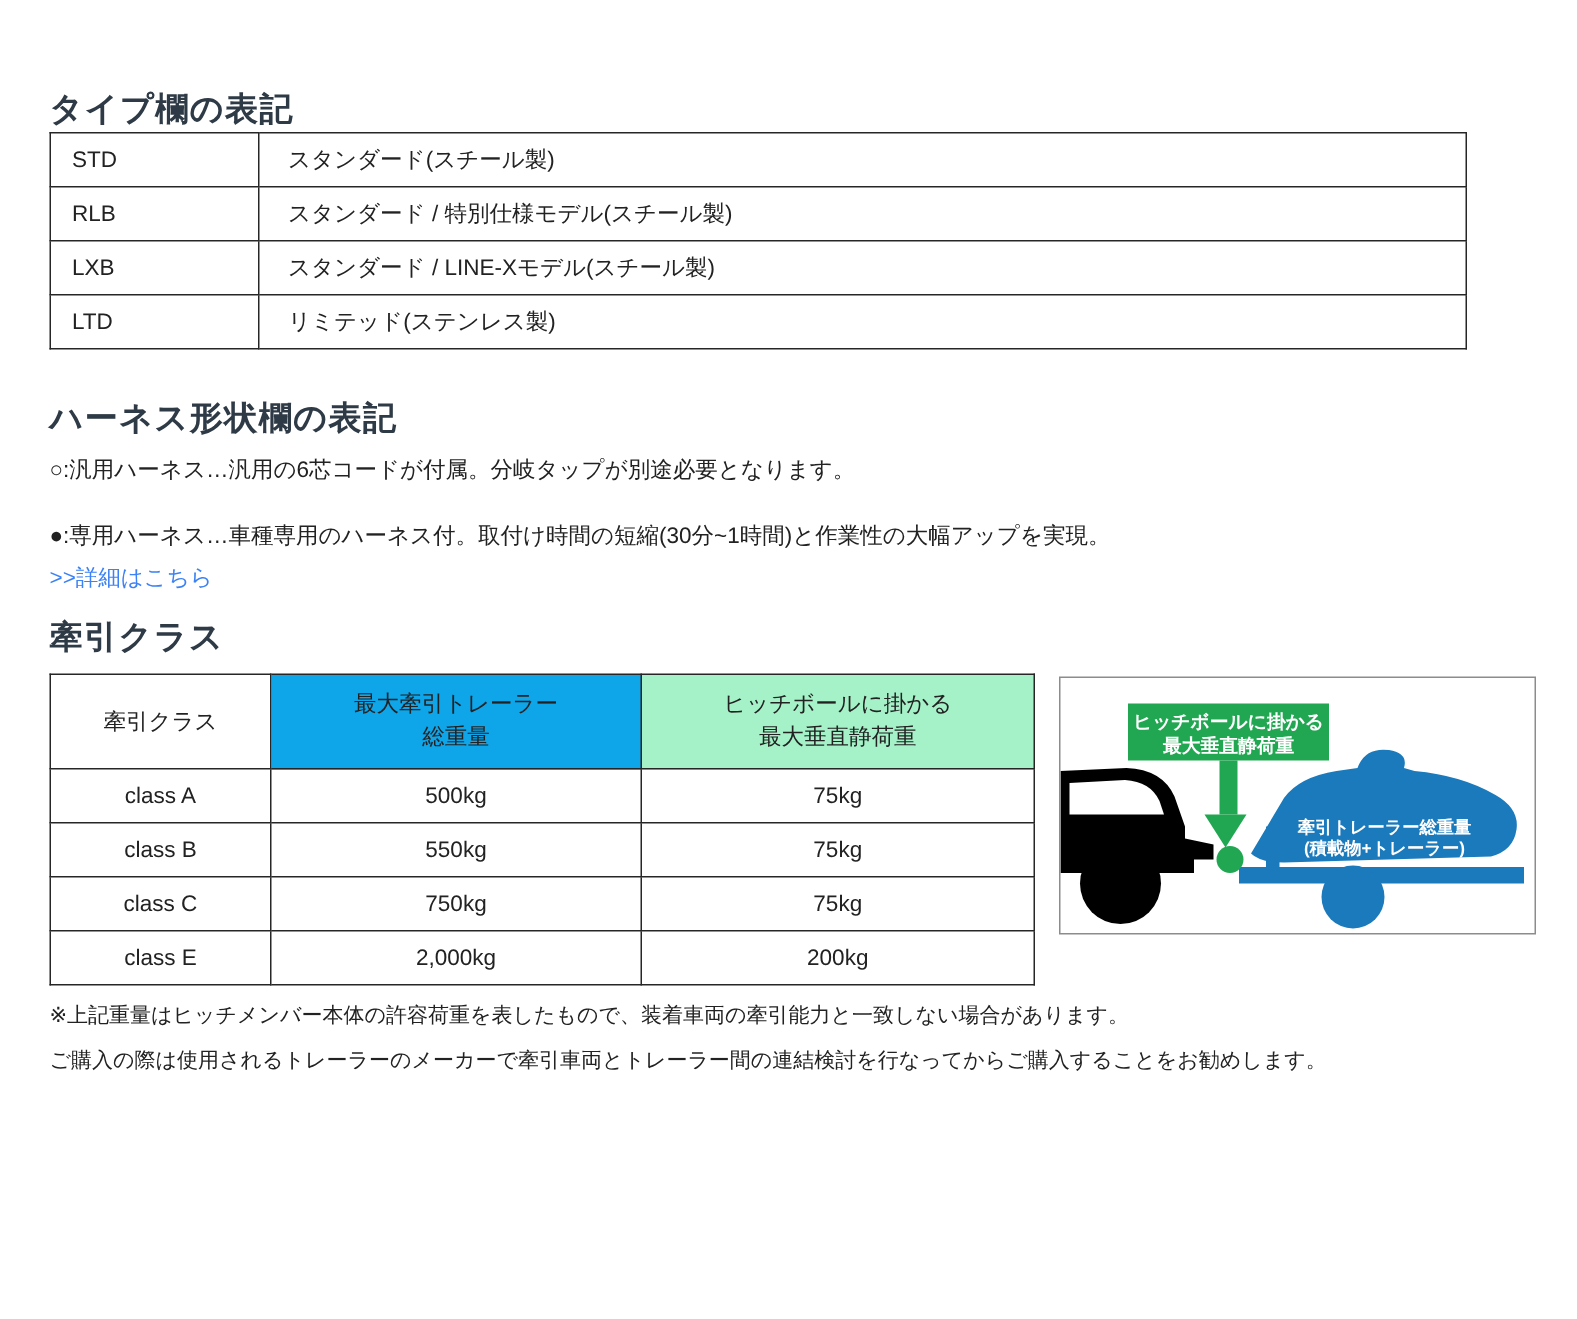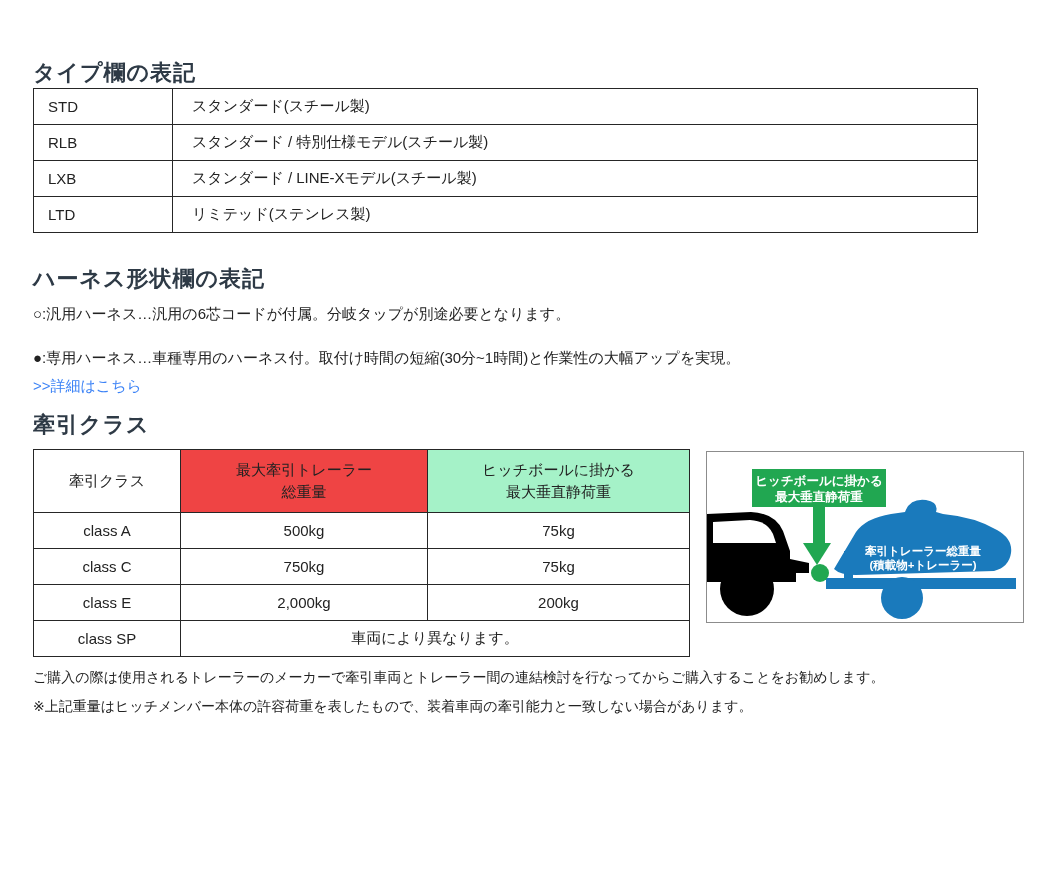--- a/index.html
+++ b/index.html
@@ -102,47 +102,48 @@
 
     <table class="tow-table">
       <colgroup>
           <col class="c1">
           <col class="c2">
           <col class="c3">
         </colgroup>
       <tbody>
         <tr class="hdr">
           <td>牽引クラス</td>
-          <td style="background-color: #ef4444;">
+          <td style="background-color: #0ea5e9;">
             <span class="hline">最大牽引トレーラー</span>
             <span class="hline">総重量</span>
           </td>
           <td style="background-color: rgb(165, 242, 200);">
             <span class="hline">ヒッチボールに掛かる</span>
             <span class="hline">最大垂直静荷重</span>
           </td>
         </tr>
         <tr>
           <td>class A</td>
           <td>500kg</td>
           <td>75kg</td>
         </tr>
         <tr>
+          <td>class B</td>
+          <td>550kg</td>
+          <td>75kg</td>
+        </tr>
+        <tr>
           <td>class C</td>
           <td>750kg</td>
           <td>75kg</td>
         </tr>
         <tr>
           <td>class E</td>
           <td>2,000kg</td>
           <td>200kg</td>
-        </tr>
-        <tr>
-          <td>class SP</td>
-          <td colspan="2">車両により異なります。</td>
         </tr>
       </tbody>
     </table>
 
     <div class="illus-wrap">
       <svg width="316" height="170" viewBox="0 0 316 170">
 
         <g>
           <path d="M0,62 L44,60 Q68,61 76,79 L83,99 L83,107 L102,111 L102,121 L89,121 L89,130 L0,130 Z" fill="#000000"></path>
           <path d="M6,70 L43,68 Q60,69 66,82 L69,91 L6,91 Z" fill="#ffffff"></path>
@@ -163,16 +164,16 @@
           <rect x="106" y="55" width="12" height="36" fill="#21a751"></rect>
           <polygon points="96,91 124,91 110,113" fill="#21a751"></polygon>
           <rect x="45" y="17" width="134" height="38" fill="#21a751"></rect>
           <text x="112" y="33" text-anchor="middle" fill="#ffffff" font-size="12.5" font-weight="bold">ヒッチボールに掛かる</text>
           <text x="112" y="49" text-anchor="middle" fill="#ffffff" font-size="12.5" font-weight="bold">最大垂直静荷重</text>
         </g>
       </svg>
     </div>
   </div>
 
+  <p class="footnote fn1">※上記重量はヒッチメンバー本体の許容荷重を表したもので、装着車両の牽引能力と一致しない場合があります。</p>
   <p class="footnote fn2">ご購入の際は使用されるトレーラーのメーカーで牽引車両とトレーラー間の連結検討を行なってからご購入することをお勧めします。</p>
-  <p class="footnote fn1">※上記重量はヒッチメンバー本体の許容荷重を表したもので、装着車両の牽引能力と一致しない場合があります。</p>
 
 </div>
 
 </body></html>

